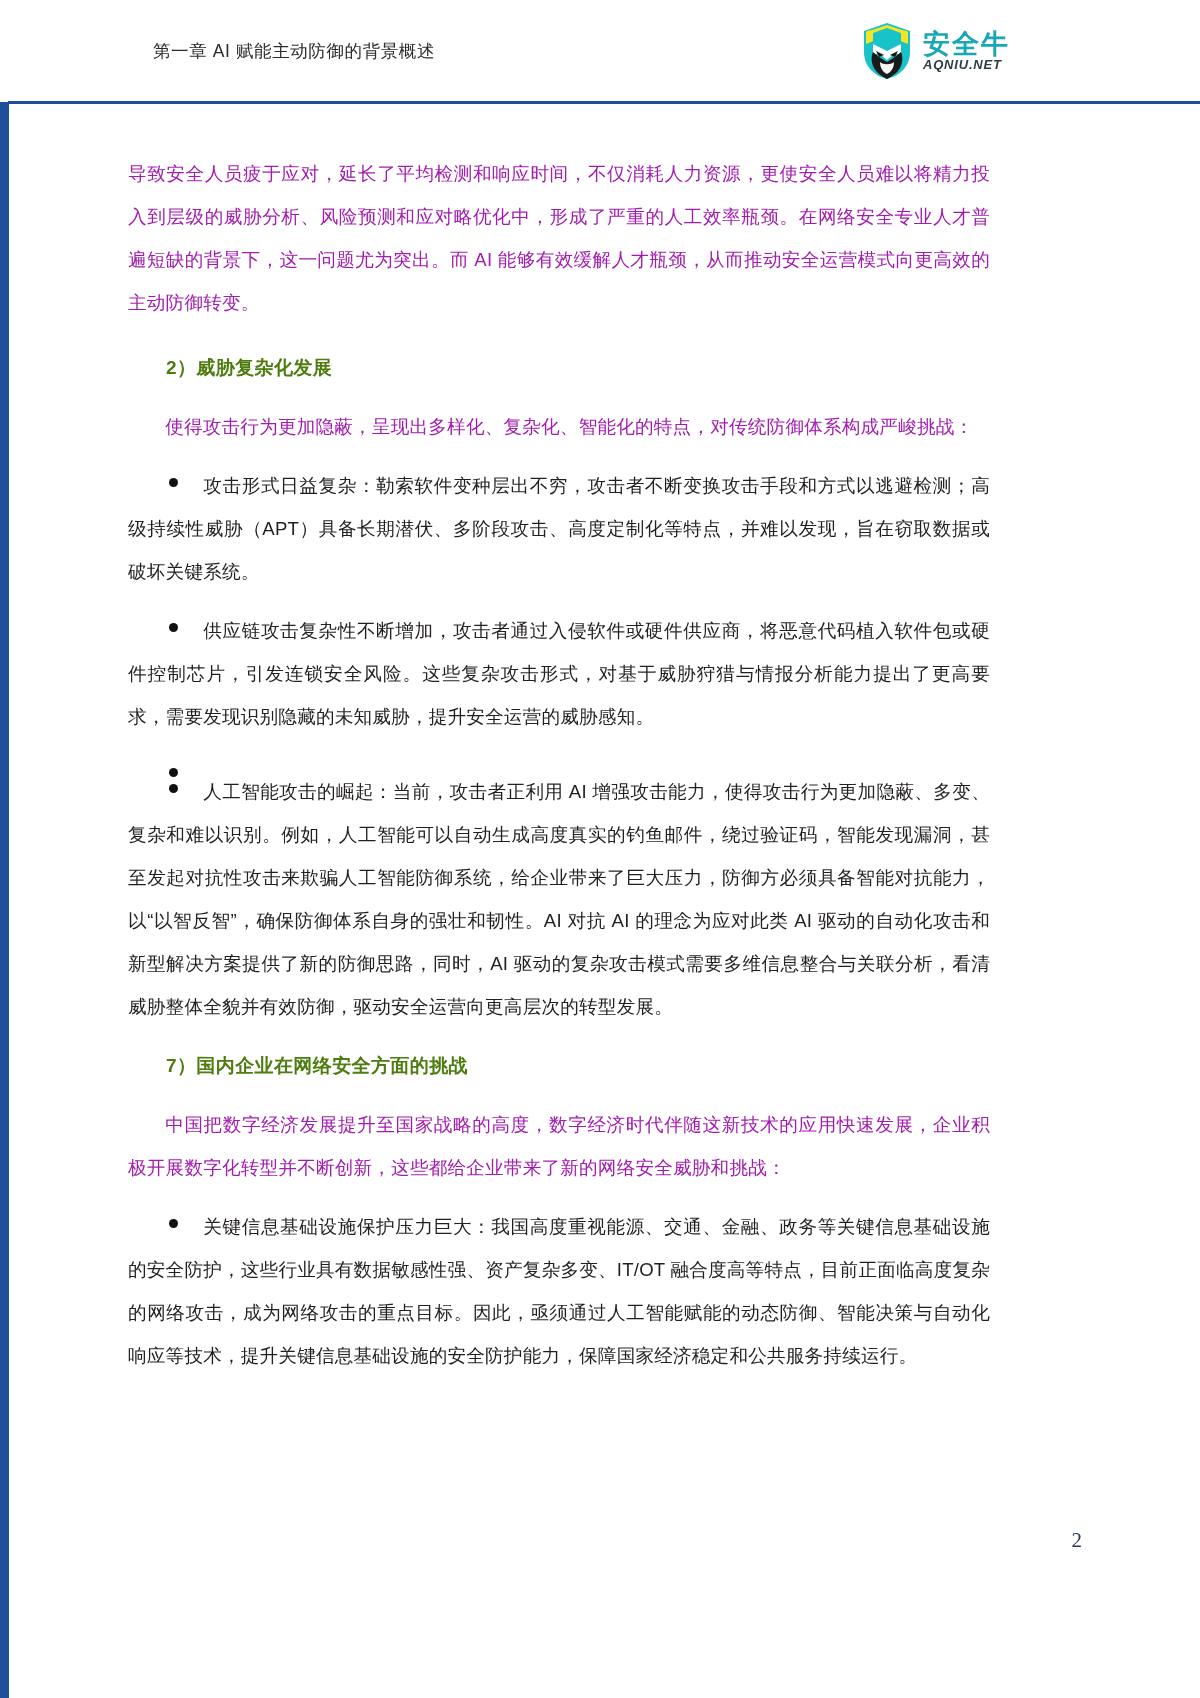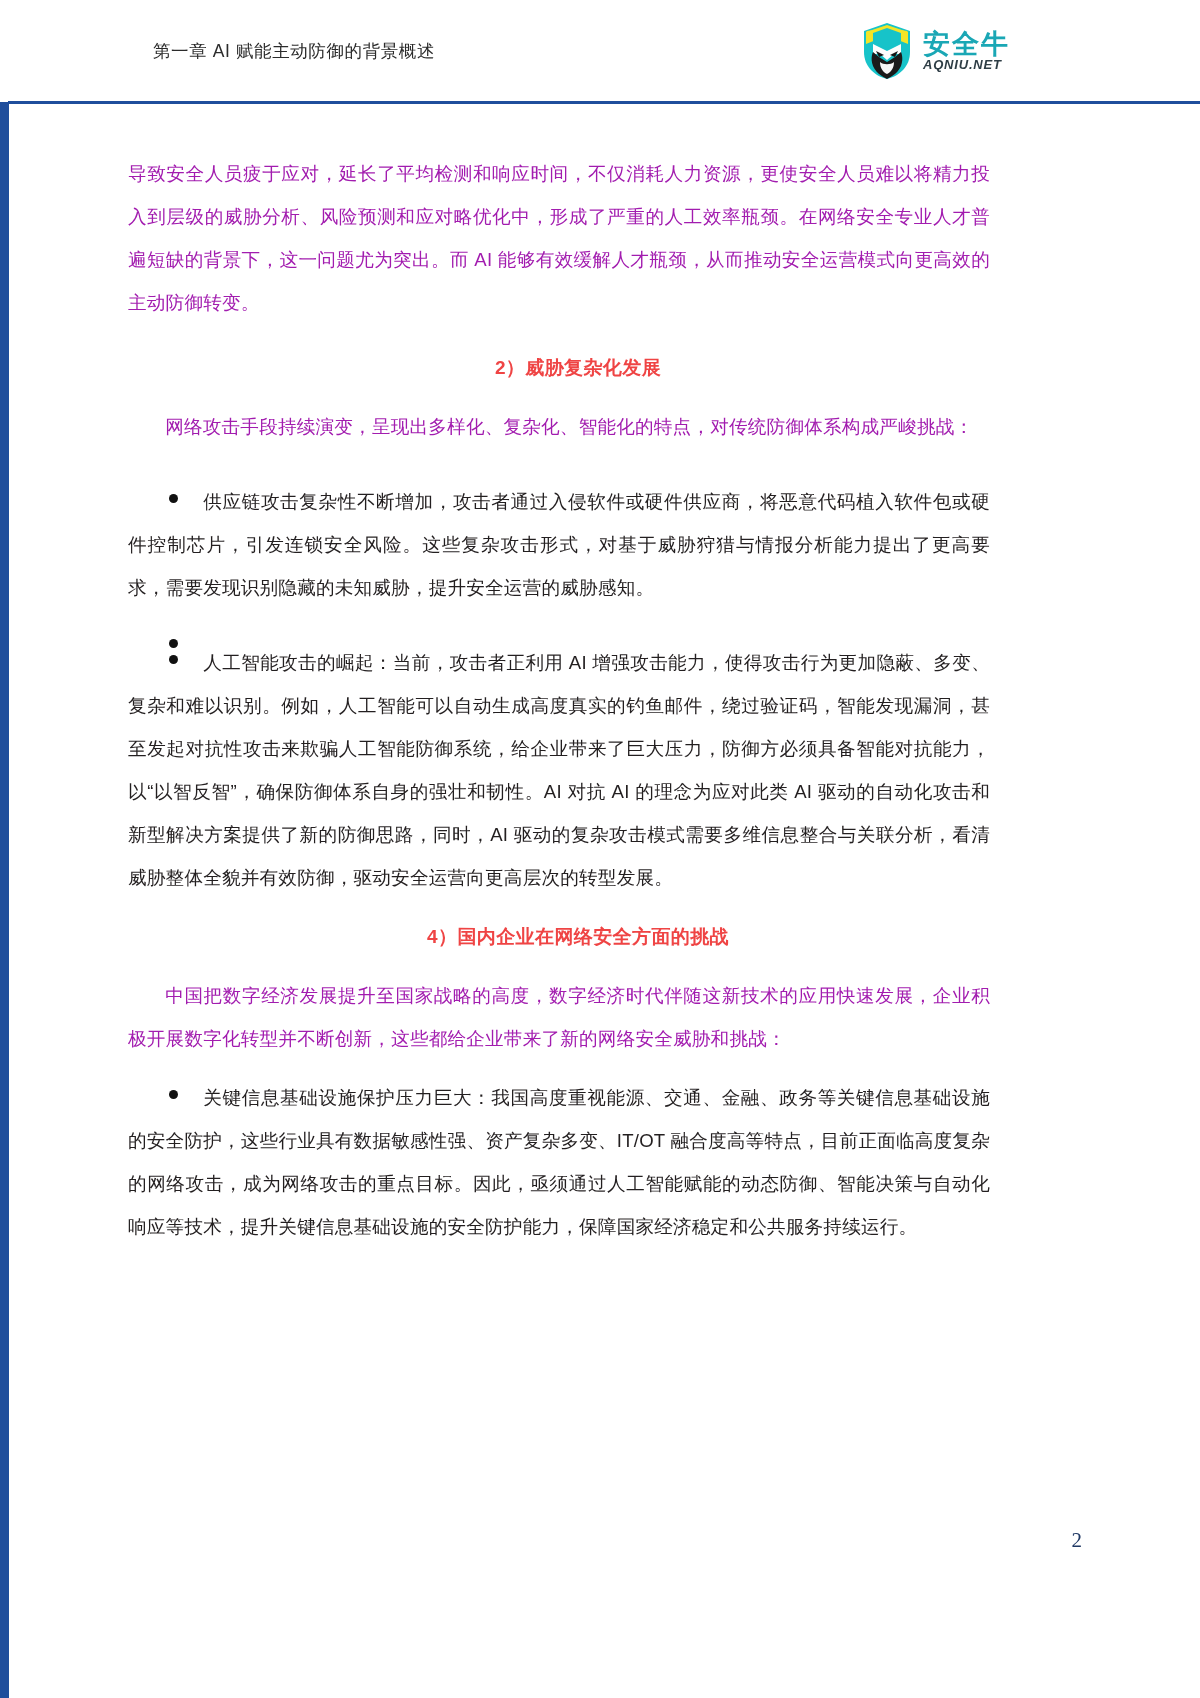--- a/index.html
+++ b/index.html
@@ -121,26 +121,25 @@
   .para.flush {
     text-indent: 0;
   }
 
   .gap-sm { height: 16px; }
   .gap-md { height: 22px; }
 
   .heading {
     font-size: 19px;
     font-weight: bold;
-    color: #ef4444;
+    color: #4d7c0f;
     line-height: 43px;
     margin: 0;
     padding-left: 38px;
     letter-spacing: 0.4px;
-    text-align: center;
   }
 
   .bullet-item {
     position: relative;
     font-size: 18.6px;
     line-height: 43px;
     color: #231f20;
     text-align: justify;
     text-justify: inter-character;
     margin: 0;
@@ -204,24 +203,28 @@
   <div class="content">
 
     <p class="para flush">导致安全人员疲于应对，延长了平均检测和响应时间，不仅消耗人力资源，更使安全人员难以将精力投入到层级的威胁分析、风险预测和应对略优化中，形成了严重的人工效率瓶颈。在网络安全专业人才普遍短缺的背景下，这一问题尤为突出。而 AI 能够有效缓解人才瓶颈，从而推动安全运营模式向更高效的主动防御转变。</p>
 
     <div class="gap-md"></div>
 
     <h3 class="heading">2）威胁复杂化发展</h3>
 
     <div class="gap-sm"></div>
 
-    <p class="para indent">网络攻击手段持续演变，呈现出多样化、复杂化、智能化的特点，对传统防御体系构成严峻挑战：</p>
-
-    <div class="gap-sm"></div>
-
+    <p class="para indent">使得攻击行为更加隐蔽，呈现出多样化、复杂化、智能化的特点，对传统防御体系构成严峻挑战：</p>
+
+    <div class="gap-sm"></div>
+
+    <p class="bullet-item">
+      <span class="bullet-dot"></span>
+      <span>攻击形式日益复杂：勒索软件变种层出不穷，攻击者不断变换攻击手段和方式以逃避检测；高级持续性威胁（APT）具备长期潜伏、多阶段攻击、高度定制化等特点，并难以发现，旨在窃取数据或破坏关键系统。</span>
+    </p>
 
     <div class="gap-sm"></div>
 
     <p class="bullet-item">
       <span class="bullet-dot"></span>
       <span>供应链攻击复杂性不断增加，攻击者通过入侵软件或硬件供应商，将恶意代码植入软件包或硬件控制芯片，引发连锁安全风险。这些复杂攻击形式，对基于威胁狩猎与情报分析能力提出了更高要求，需要发现识别隐藏的未知威胁，提升安全运营的威胁感知。</span>
     </p>
 
     <div class="gap-sm"></div>
 
@@ -231,21 +234,21 @@
 
     <div class="gap-sm"></div>
 
     <p class="bullet-item">
       <span class="bullet-dot"></span>
       <span>人工智能攻击的崛起：当前，攻击者正利用 AI 增强攻击能力，使得攻击行为更加隐蔽、多变、复杂和难以识别。例如，人工智能可以自动生成高度真实的钓鱼邮件，绕过验证码，智能发现漏洞，甚至发起对抗性攻击来欺骗人工智能防御系统，给企业带来了巨大压力，防御方必须具备智能对抗能力，以“以智反智”，确保防御体系自身的强壮和韧性。AI 对抗 AI 的理念为应对此类 AI 驱动的自动化攻击和新型解决方案提供了新的防御思路，同时，AI 驱动的复杂攻击模式需要多维信息整合与关联分析，看清威胁整体全貌并有效防御，驱动安全运营向更高层次的转型发展。</span>
     </p>
 
     <div class="gap-sm"></div>
 
-    <h3 class="heading">4）国内企业在网络安全方面的挑战</h3>
+    <h3 class="heading">7）国内企业在网络安全方面的挑战</h3>
 
     <div class="gap-sm"></div>
 
     <p class="para indent">中国把数字经济发展提升至国家战略的高度，数字经济时代伴随这新技术的应用快速发展，企业积极开展数字化转型并不断创新，这些都给企业带来了新的网络安全威胁和挑战：</p>
 
     <div class="gap-sm"></div>
 
     <p class="bullet-item">
       <span class="bullet-dot"></span>
       <span>关键信息基础设施保护压力巨大：我国高度重视能源、交通、金融、政务等关键信息基础设施的安全防护，这些行业具有数据敏感性强、资产复杂多变、IT/OT 融合度高等特点，目前正面临高度复杂的网络攻击，成为网络攻击的重点目标。因此，亟须通过人工智能赋能的动态防御、智能决策与自动化响应等技术，提升关键信息基础设施的安全防护能力，保障国家经济稳定和公共服务持续运行。</span>

